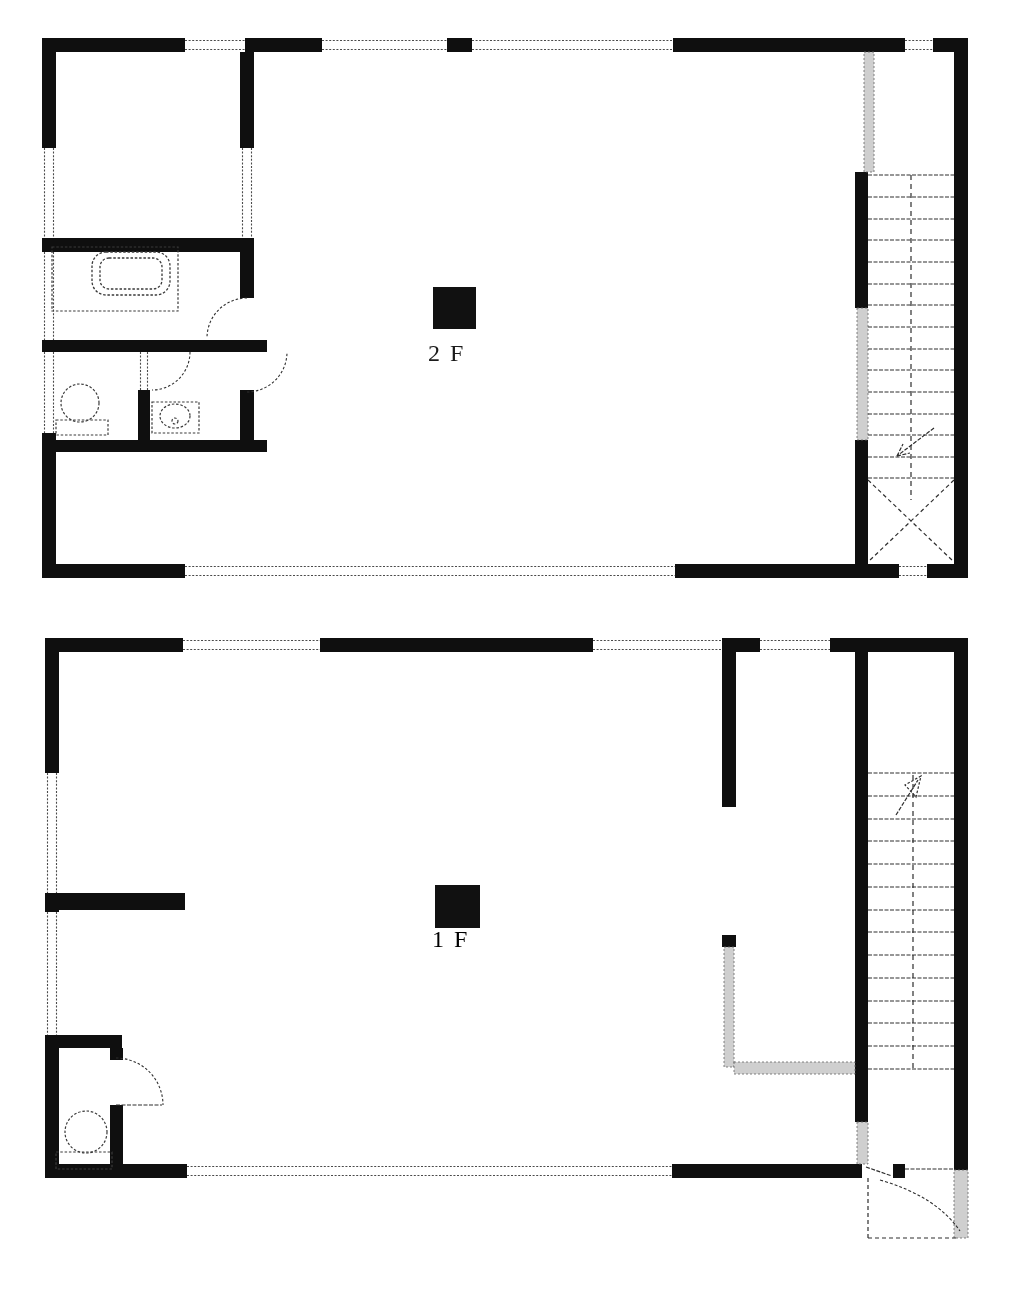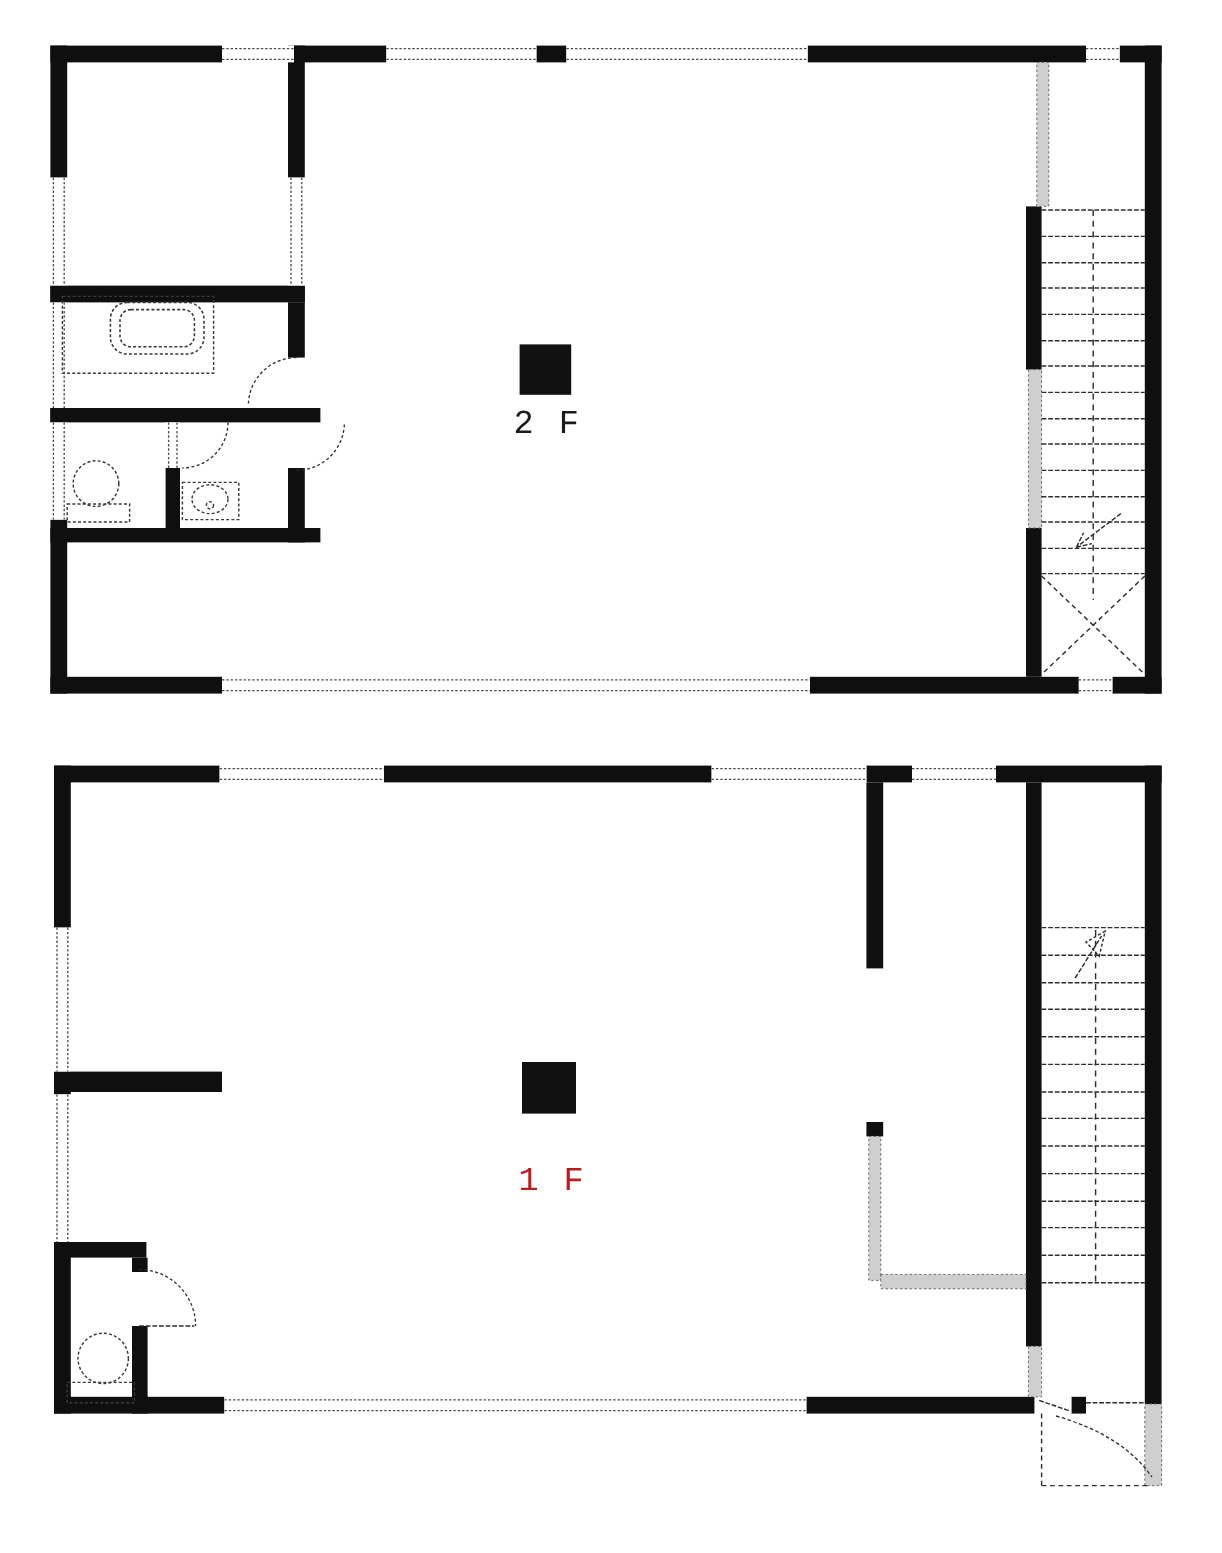--- a/index.html
+++ b/index.html
@@ -1,22 +1,22 @@
 <!DOCTYPE html>
 <html><head>
 <meta charset="utf-8">
 <style>
   html,body{margin:0;padding:0;background:#ffffff;}
   .canvas{position:relative;width:1018px;height:1294px;background:#ffffff;overflow:hidden;}
   #plan{position:absolute;left:0;top:0;}
   .floor-marker{position:absolute;background:#111;}
   .floor-label{
     position:absolute;
-    font-family:Liberation Mono, monospace;
-    font-size:28px;
+    font-family:Liberation Serif, serif;
+    font-size:24px;
     line-height:1;
     color:#1b1b1b;
     letter-spacing:2px;
     white-space:pre;
   }
 </style>
 </head>
 <body>
 
 <div class="canvas">
@@ -179,14 +179,14 @@
         <line x1="866" y1="1167" x2="892" y2="1176" stroke="#2e2e2e" stroke-width="1.2" stroke-dasharray="4 1.5"></line>
         <line x1="116" y1="1105" x2="162" y2="1105" stroke="#2e2e2e" stroke-width="1.2" stroke-dasharray="4 1.5"></line>
         <path d="M 116 1058 A 47 47 0 0 1 163 1105" fill="none" stroke="#2e2e2e" stroke-width="1.1" stroke-dasharray="2.5 2"></path>
         <circle cx="86" cy="1132" r="21" fill="none" stroke="#3a3a3a" stroke-width="1.2" stroke-dasharray="2.5 1.8"></circle>
         <rect x="56" y="1152" width="56" height="17" fill="none" stroke="#3a3a3a" stroke-width="1.2" stroke-dasharray="2.5 1.8"></rect>
       </g>
     </svg>
   <div class="floor-marker" style="left: 433px; top: 287px; width: 43px; height: 42px; background: rgb(17, 17, 17);"></div>
   <div class="floor-label" style="left: 428px; top: 341px; color: rgb(27, 27, 27);">2 F</div>
   <div class="floor-marker" style="left: 435px; top: 885px; width: 45px; height: 43px; background: rgb(17, 17, 17);"></div>
-  <div class="floor-label" style="left: 432px; top: 972px; color: #b91c1c;">1 F</div>
+  <div class="floor-label" style="left: 432px; top: 927px; color: #000000;">1 F</div>
 </div>
 
 </body></html>

